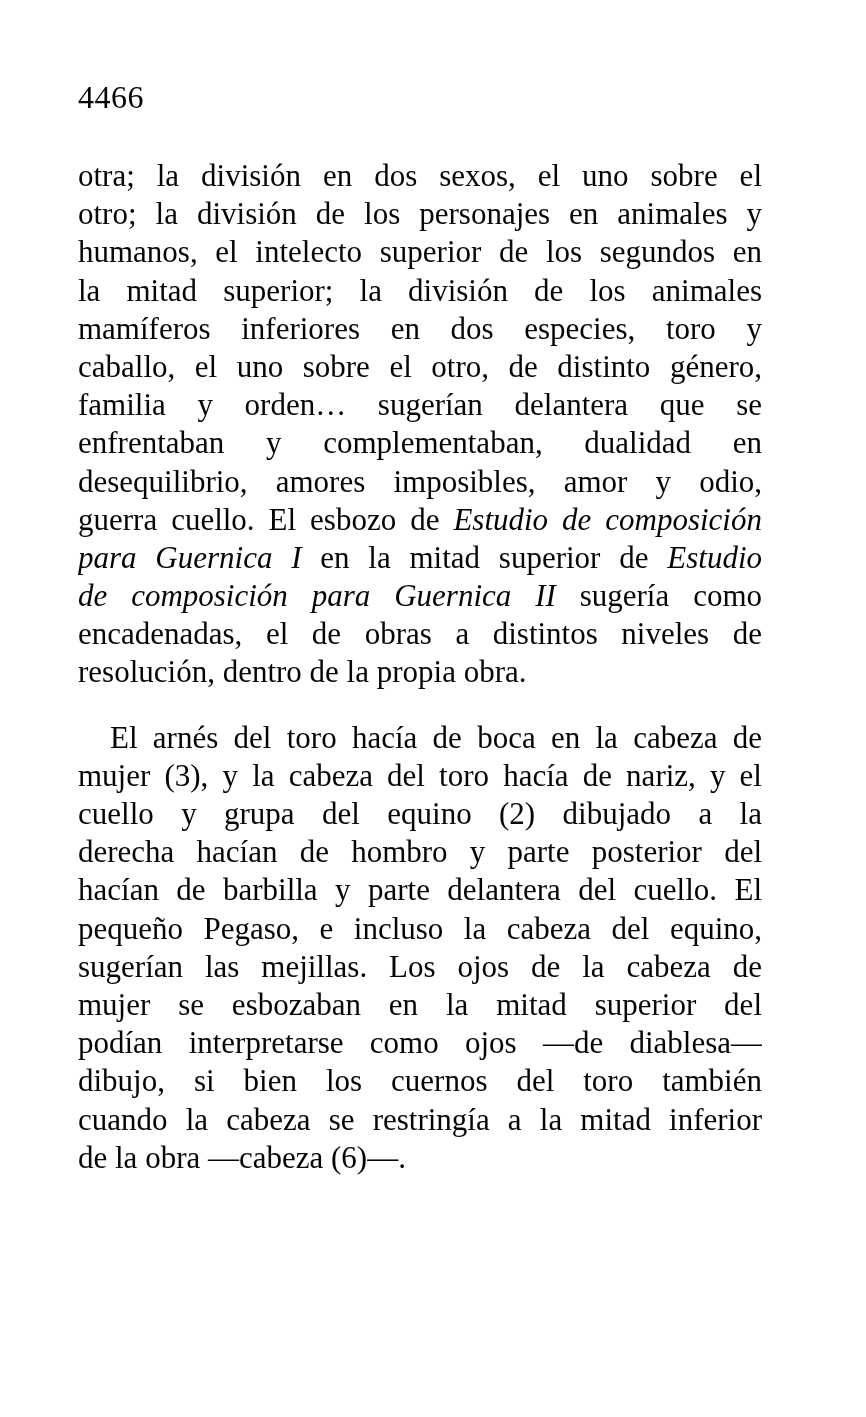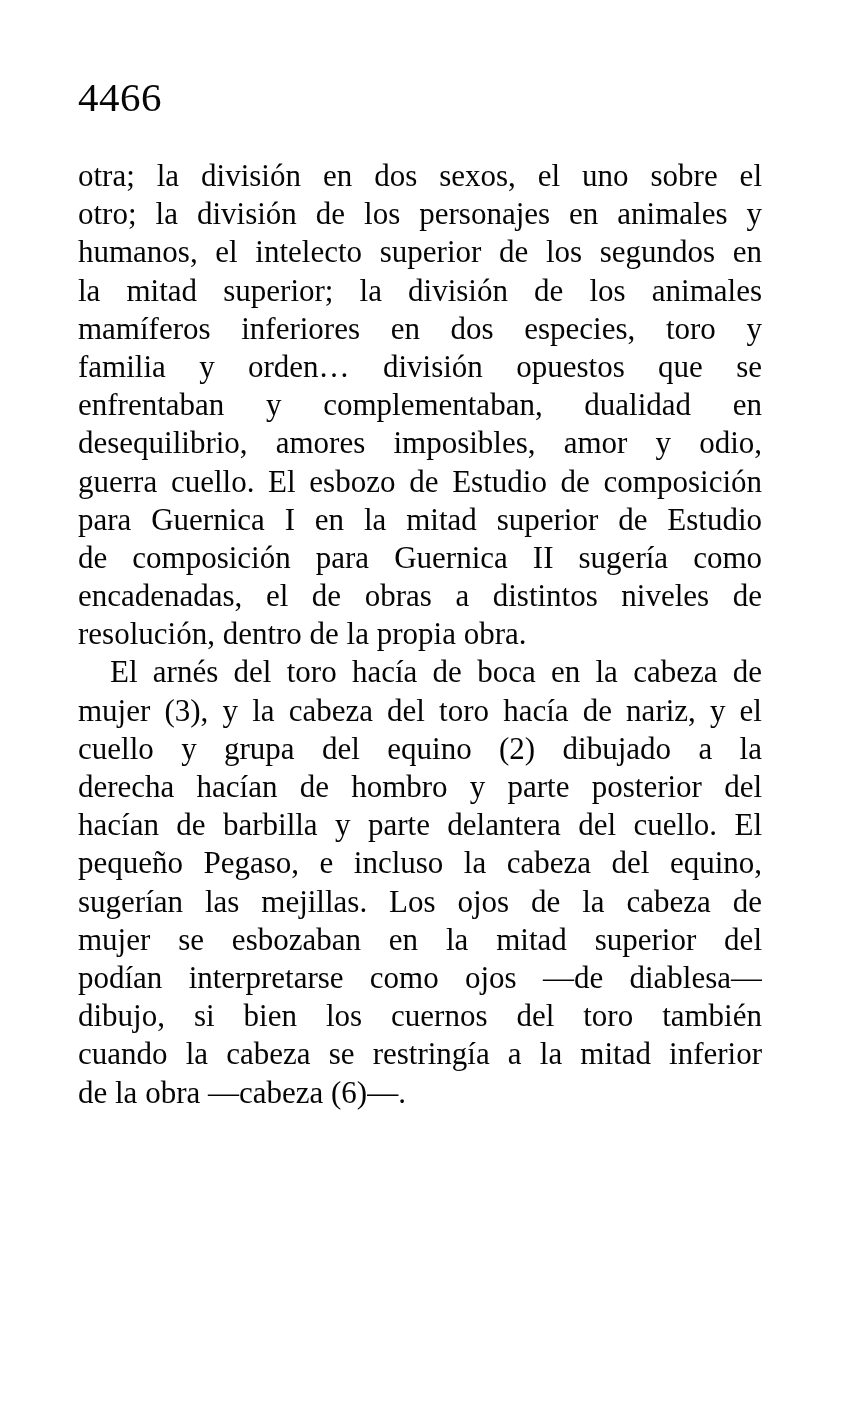--- a/index.html
+++ b/index.html
@@ -13,21 +13,21 @@
     height: 1417px;
     background: #ffffff;
     color: #050505;
     font-family: "Liberation Serif", "DejaVu Serif", serif;
     overflow: hidden;
   }
   .page-number {
     position: absolute;
     left: 78px;
     top: 78px;
-    font-size: 41px;
+    font-size: 32px;
     line-height: 38px;
     letter-spacing: 0.5px;
   }
   .body-text {
     position: absolute;
     left: 78px;
     top: 157px;
     width: 684px;
     font-size: 31px;
     line-height: 38.2px;
@@ -38,36 +38,38 @@
     overflow: hidden;
     text-align: justify;
     text-align-last: justify;
   }
   .line.last {
     text-align: center;
     text-align-last: left;
   }
   .line.indent {
     padding-left: 32px;
+    margin-top: 27px;
   }
-  .run.italic { }
+  .run.italic { font-style: italic; }
 </style>
 </head>
 <body>
 
 <div class="book-page">
   <div class="page-number">4466</div>
   <div class="body-text">
       <div class="paragraph">
         <div class="line"><span class="run">otra; la división en dos sexos, el uno sobre el</span></div>
         <div class="line"><span class="run">otro; la división de los personajes en animales y</span></div>
         <div class="line"><span class="run">humanos, el intelecto superior de los segundos en</span></div>
         <div class="line"><span class="run">la mitad superior; la división de los animales</span></div>
         <div class="line"><span class="run">mamíferos inferiores en dos especies, toro y</span></div>
-        <div class="line"><span class="run">familia y orden… división opuestos que se</span></div>
+        <div class="line"><span class="run">caballo, el uno sobre el otro, de distinto género,</span></div>
+        <div class="line"><span class="run">familia y orden… sugerían delantera que se</span></div>
         <div class="line"><span class="run">enfrentaban y complementaban, dualidad en</span></div>
         <div class="line"><span class="run">desequilibrio, amores imposibles, amor y odio,</span></div>
         <div class="line"><span class="run">guerra cuello. El esbozo de </span><span class="run italic">Estudio de composición</span></div>
         <div class="line"><span class="run italic">para Guernica I</span><span class="run"> en la mitad superior de </span><span class="run italic">Estudio</span></div>
         <div class="line"><span class="run italic">de composición para Guernica II</span><span class="run"> sugería como</span></div>
         <div class="line"><span class="run">encadenadas, el de obras a distintos niveles de</span></div>
         <div class="line last"><span class="run">resolución, dentro de la propia obra.</span></div>
       </div>
       <div class="paragraph">
         <div class="line indent"><span class="run">El arnés del toro hacía de boca en la cabeza de</span></div>

